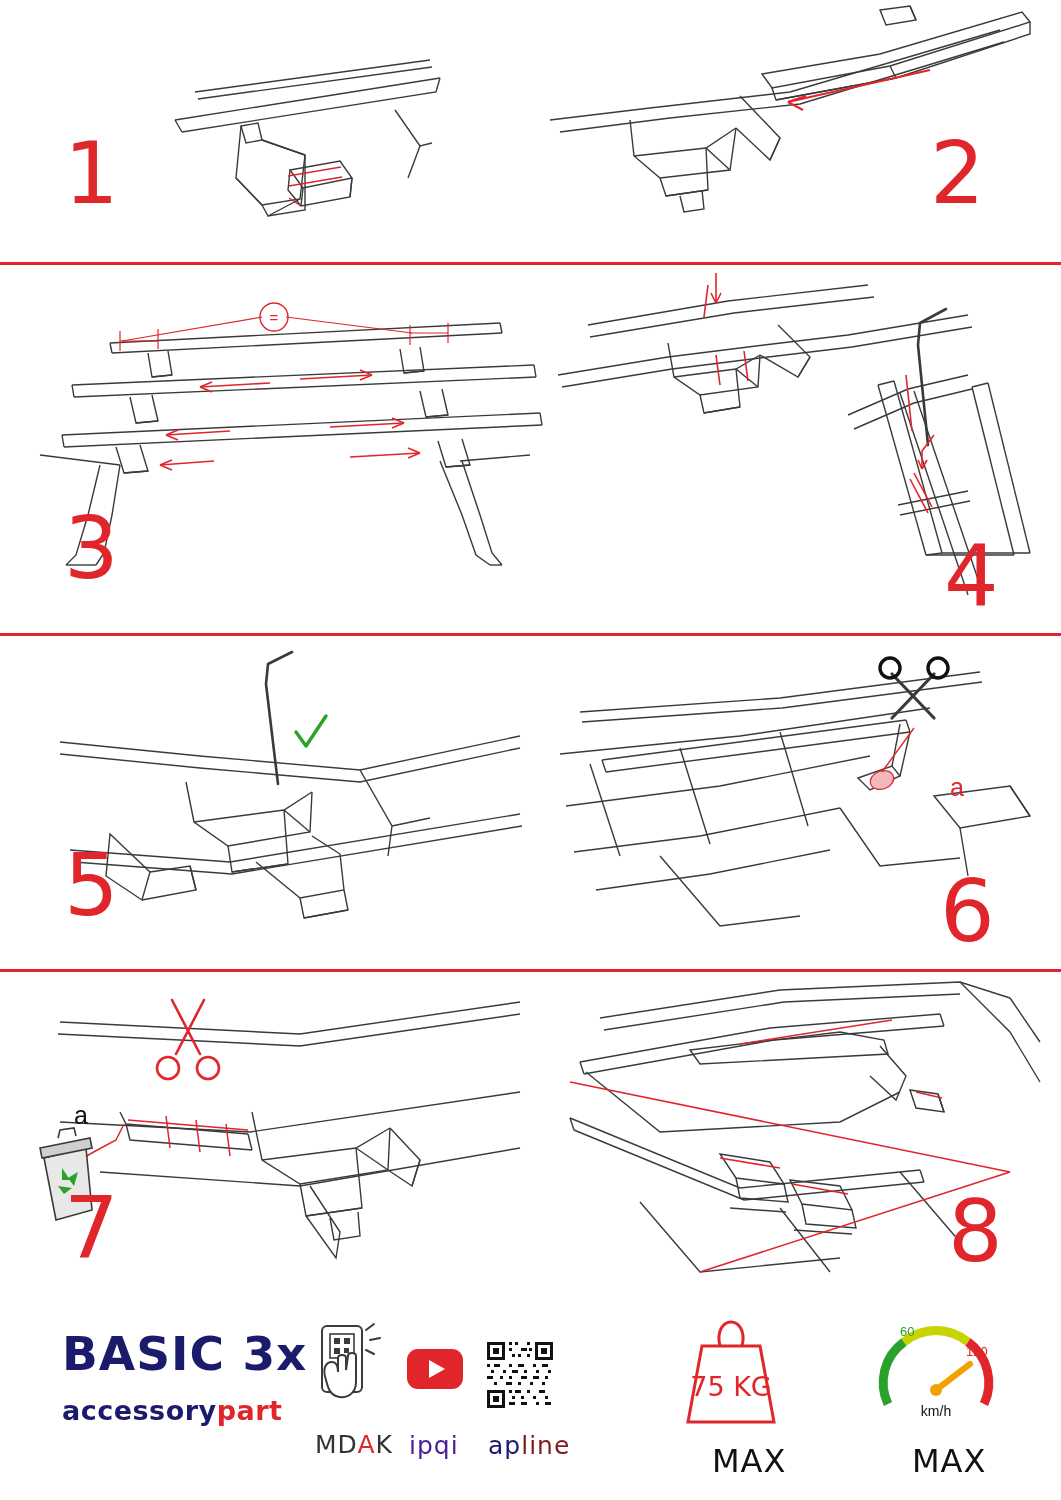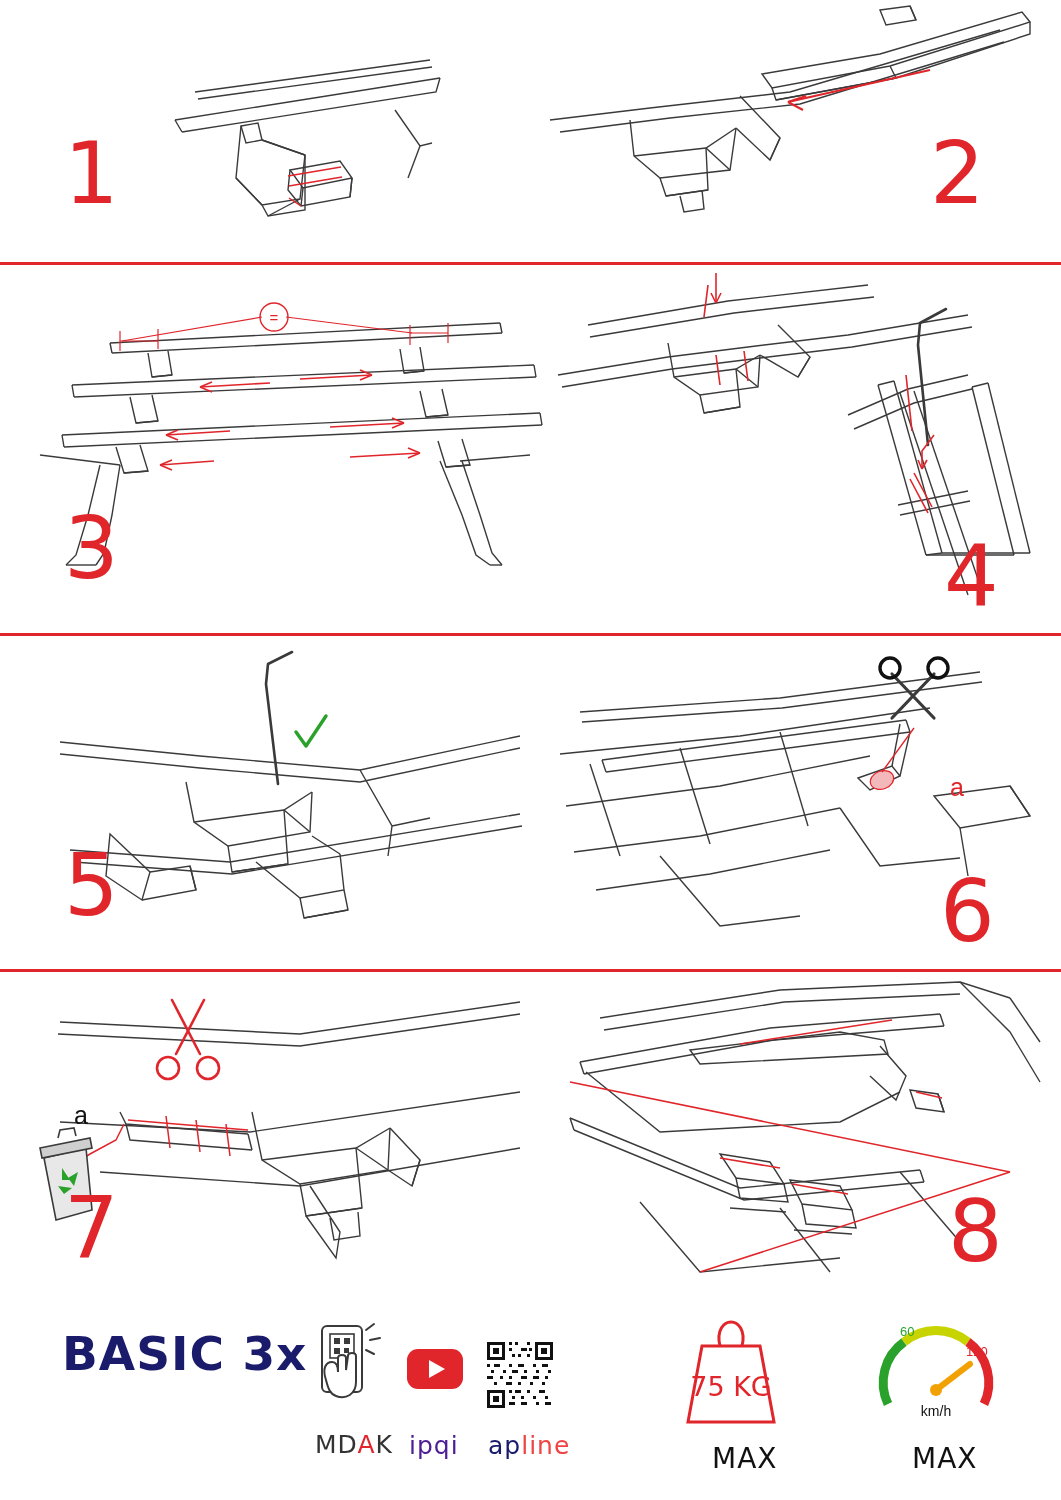--- a/index.html
+++ b/index.html
@@ -108,26 +108,26 @@
     color: #4c1d95;
     font-weight: 400;
   }
   .logo-apline {
     left: 488px;
     top: 131px;
     color: #1b1b6b;
     font-weight: 400;
   }
   .logo-apline .line {
-    color: #ef4444;
+    color: #7f1d1d;
   }
   .max-label {
     position: absolute;
     font-family: "DejaVu Sans", sans-serif;
-    font-size: 28px;
+    font-size: 32px;
     color: #111;
     letter-spacing: 1px;
   }
   .weight-text {
     font-family: "DejaVu Sans", sans-serif;
     font-size: 27px;
     fill: #e0252b;
   }
   svg { display: block; }
 </style>
@@ -499,20 +499,23 @@
       </svg>
       <div class="step-num" style="left:408px;top:216px;">8</div>
     </div>
   </div>
 
   <div class="footer">
 
     <div class="brand-block">
       <div class="brand-basic">
         <span>BASIC 3</span><span class="x">x</span>
+      </div>
+      <div class="brand-accessory">
+        <span>accessory</span><span class="part">part</span>
       </div>
     </div>
 
     <svg style="position:absolute;left:308px;top:22px;" width="80" height="90" viewBox="0 0 80 90">
       <rect x="14" y="4" width="40" height="66" rx="5" fill="#fff" stroke="#3a3a3a" stroke-width="2"></rect>
       <rect x="22" y="12" width="24" height="24" fill="none" stroke="#3a3a3a" stroke-width="1.6"></rect>
       <rect x="26" y="16" width="6" height="6" fill="#3a3a3a"></rect>
       <rect x="36" y="16" width="6" height="6" fill="#3a3a3a"></rect>
       <rect x="26" y="26" width="6" height="6" fill="#3a3a3a"></rect>
       <rect x="36" y="26" width="5" height="5" fill="#3a3a3a"></rect>

